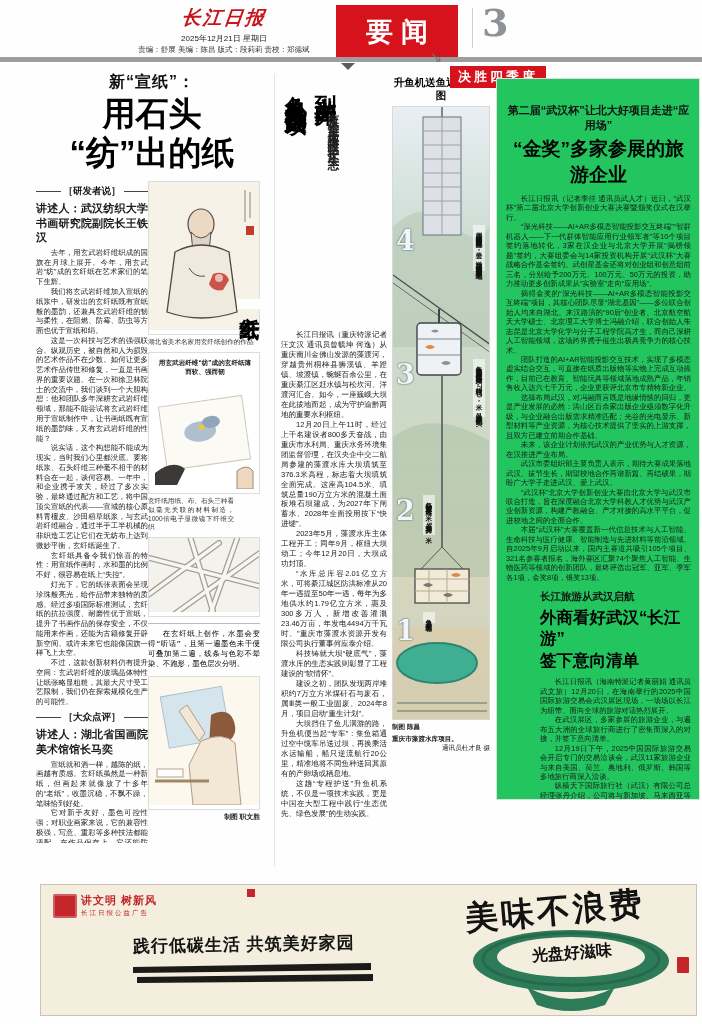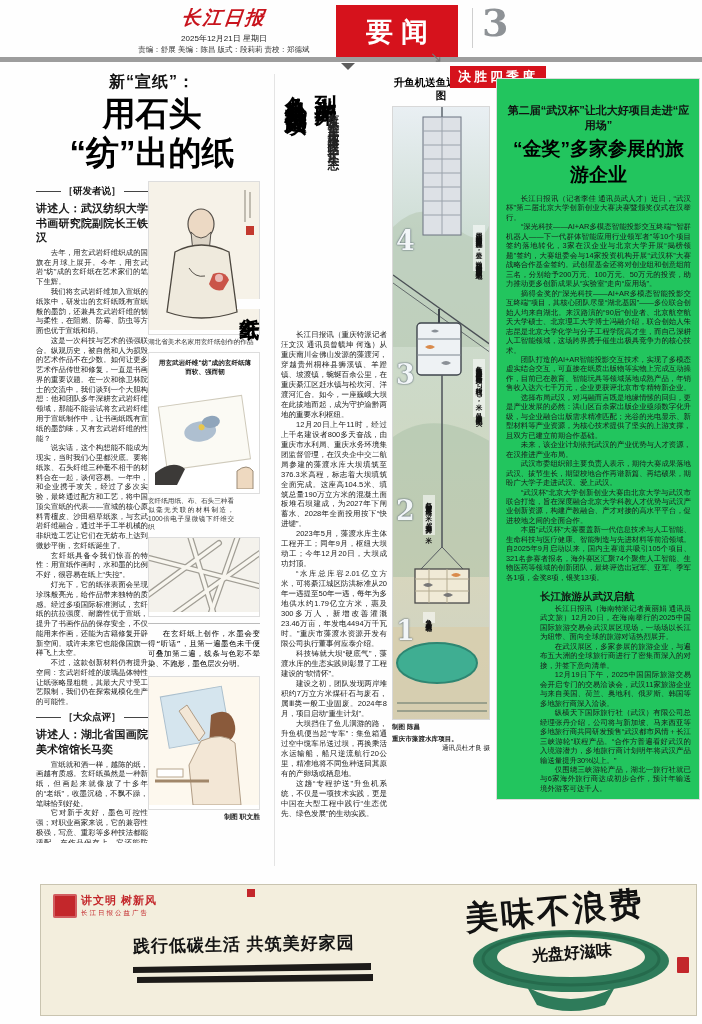--- a/index.html
+++ b/index.html
@@ -316,20 +316,24 @@
           <p>团队打造的AI+AR智能投影交互技术，实现了多模态虚实结合交互，可直接在纸质出版物等实物上完成互动操作，目前已在教育、智能玩具等领域落地成熟产品，年销售收入达六七千万元，企业更获评北京市专精特新企业。</p>
           <p>选择布局武汉，对冯融而言既是地缘情愫的回归，更是产业发展的必然：洪山区百余家出版企业亟须数字化升级，与企业融合出版需求精准匹配；光谷的光电显示、新型材料等产业资源，为核心技术提供了坚实的上游支撑，且双方已建立前期合作基础。</p>
           <p>未来，该企业计划依托武汉的产业优势与人才资源，在汉推进产业布局。</p>
           <p>武汉市委组织部主要负责人表示，期待大赛成果落地武汉、拔节生长，期望校地合作再谱新篇、再结硕果，期盼广大学子走进武汉、爱上武汉。</p>
           <p>“武汉杯”北京大学创新创业大赛由北京大学与武汉市联合打造，旨在深度融合北京大学科教人才优势与武汉产业创新资源，构建产教融合、产才对接的高水平平台，促进校地之间的全面合作。</p>
           <p>本届“武汉杯”大赛覆盖新一代信息技术与人工智能、生命科技与医疗健康、智能制造与先进材料等前沿领域。自2025年9月启动以来，国内主赛道共吸引105个项目、321名参赛者报名，海外赛区汇聚74个聚焦人工智能、生物医药等领域的创新团队，最终评选出冠军、亚军、季军各1项，金奖8项，银奖13项。</p>
         </div>
     </div>
     <div class="artB">
       <div class="kickerB">长江旅游从武汉启航</div>
+      <div class="headB">
+        <div>外商看好武汉“长江游”</div>
+        <div>签下意向清单</div>
+      </div>
       <div class="bodyB jt">
           <p>长江日报讯（海南特派记者黄丽娟 通讯员武文旅）12月20日，在海南举行的2025中国国际旅游交易会武汉展区现场，一场场以长江为纽带、面向全球的旅游对话热烈展开。</p>
           <p>在武汉展区，多家参展的旅游企业，与遍布五大洲的全球旅行商进行了密集而深入的对接，并签下意向清单。</p>
           <p>12月19日下午，2025中国国际旅游交易会开启专门的交易洽谈会，武汉11家旅游企业与来自美国、荷兰、奥地利、俄罗斯、韩国等多地旅行商深入洽谈。</p>
           <p>纵横天下国际旅行社（武汉）有限公司总经理张丹介绍，公司将与新加坡、马来西亚等多地旅行商共同研发预售“武汉都市风情＋长江三峡游轮”联程产品。“合作方普遍看好武汉的入境游潜力，多地旅行商计划明年将武汉产品输送量提升30%以上。”</p>
           <p>仅围绕三峡游轮产品，湖北一旅行社就已与6家海外旅行商达成初步合作，预计年输送境外游客可达千人。</p>
         </div>
     </div>
   </div>
 

